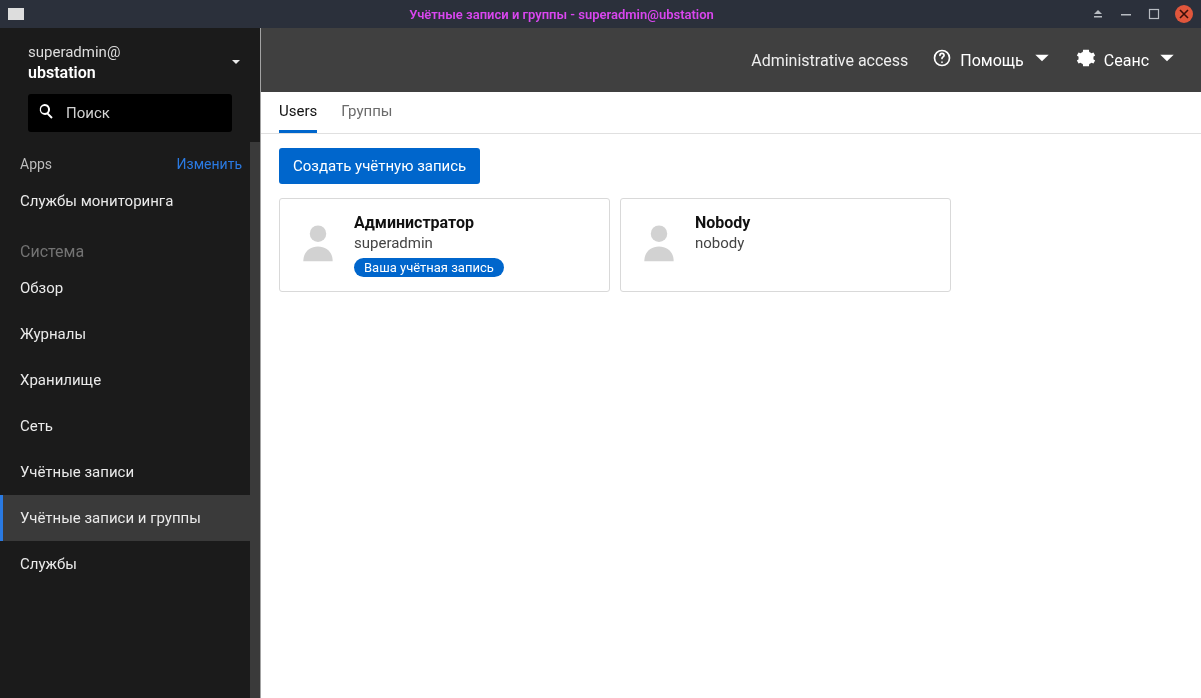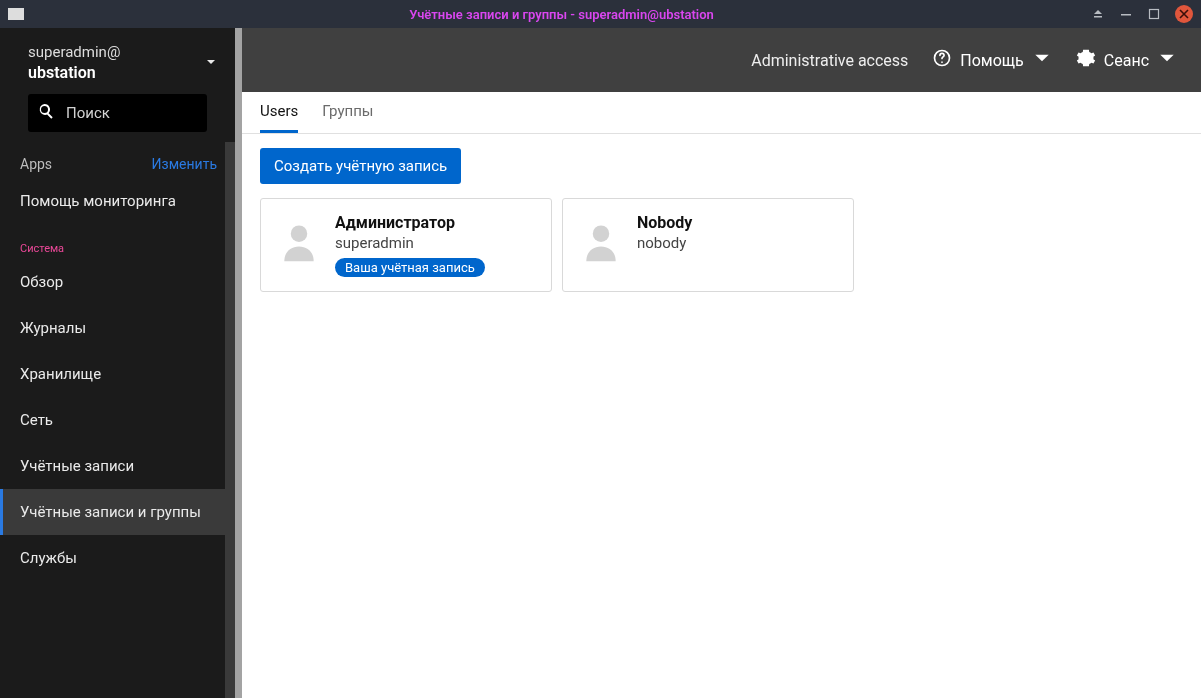--- a/index.html
+++ b/index.html
@@ -8,54 +8,54 @@
 .titlebar { height: 28px; background: #2b303b; display: flex; align-items: center; padding: 0 8px; color: #d946ef; font-size: 13px; }
 .titlebar-icon { width: 16px; height: 12px; background: #ddd; margin-right: 8px; }
 .titlebar-text { flex: 1; text-align: center; font-weight: 600; }
 .titlebar-controls { display: flex; gap: 14px; align-items: center; }
 .tb-btn { width: 14px; height: 14px; display: flex; align-items: center; justify-content: center; color: #b8bcc2; cursor: pointer; }
 .tb-close { width: 18px; height: 18px; border-radius: 50%; background: #e0563c; display: flex; align-items: center; justify-content: center; }
 .tb-close svg { width: 10px; height: 10px; }
 
 .app { display: flex; height: calc(698px - 28px); }
 
-.sidebar { width: 242px; background: #1b1b1b; color: #eaeaea; display: flex; flex-direction: column; border-right: 7px solid #a3a3a3; }
+.sidebar { width: 261px; background: #1b1b1b; color: #eaeaea; display: flex; flex-direction: column; border-right: 1px solid #a3a3a3; }
 .host-section { padding: 14px 18px 10px 28px; display: flex; align-items: center; justify-content: space-between; cursor: pointer; }
 .host-text { font-size: 15px; line-height: 1.35; color: #ddd; }
 .host-name { font-weight: 600; color: #fff; font-size: 16px; }
 .chev { color: #eaeaea; }
 
 .search-wrap { padding: 0 28px 10px; }
 .search-box { background: #000; border-radius: 3px; display: flex; align-items: center; padding: 9px 10px; gap: 12px; }
 .search-box input { background: transparent; border: none; color: #ddd; font-size: 15px; outline: none; width: 100%; }
 .search-box input::placeholder { color: #d2d2d2; }
 .search-icon { color: #fff; }
 
 .nav-head { display: flex; justify-content: space-between; align-items: flex-start; padding: 14px 18px 6px 20px; font-size: 14px; color: #bdbdbd; }
 .nav-head .edit-link { color: #2a7ae2; font-size: 14px; cursor: pointer; }
 
 .nav-item { padding: 14px 18px 14px 20px; font-size: 15px; color: #eaeaea; cursor: pointer; }
 .nav-item.active { background: #3a3a3a; border-left: 3px solid #2a7ae2; padding-left: 17px; }
-.nav-group-label { padding: 18px 18px 4px 20px; font-size: 11px; color: #ec4899; }
+.nav-group-label { padding: 18px 18px 4px 20px; font-size: 16px; color: #737373; }
 
 .main { flex: 1; display: flex; flex-direction: column; background: #fff; }
 .topbar { height: 64px; background: #404040; display: flex; align-items: center; justify-content: flex-end; padding: 0 24px; gap: 24px; color: #fff; font-size: 16px; }
 .topbar-item { display: flex; align-items: center; gap: 8px; cursor: pointer; }
 .topbar-item svg { width: 20px; height: 20px; }
 .admin-access { color: #eee; }
 
 .tabs { display: flex; gap: 24px; padding: 0 18px; border-bottom: 1px solid #e0e0e0; height: 42px; align-items: stretch; }
 .tab { display: flex; align-items: center; font-size: 15px; color: #6b6b6b; cursor: pointer; border-bottom: 3px solid transparent; }
 .tab.active { color: #111; border-bottom-color: #0066cc; }
 
 .content { padding: 14px 18px; }
 .create-btn { background: #0066cc; color: #fff; border: none; border-radius: 3px; padding: 9px 14px; font-size: 15px; cursor: pointer; }
 
 .cards { display: flex; gap: 10px; margin-top: 14px; }
-.card { width: 292px; border: 1px solid #d9d9d9; border-radius: 3px; padding: 14px 6px 14px 16px; display: flex; gap: 14px; cursor: pointer; }
+.card { width: 331px; border: 1px solid #d9d9d9; border-radius: 3px; padding: 14px 6px 14px 16px; display: flex; gap: 14px; cursor: pointer; }
 .avatar { width: 44px; height: 44px; margin-top: 6px; }
 .card-body { flex: 1; }
 .card-title { font-size: 16px; font-weight: 700; color: #111; }
 .card-sub { font-size: 15px; color: #444; margin-top: 2px; }
 .badge { display: inline-block; margin-top: 6px; background: #0066cc; color: #fff; font-size: 13px; padding: 2px 10px; border-radius: 12px; }
 
 .sidebar-scroll { flex: 1; overflow: hidden; position: relative; }
 .sidebar-scroll::after { content: ""; position: absolute; right: 0; top: 0; bottom: 0; width: 10px; background: #3a3a3a; }
 </style>
 </head>
@@ -111,21 +111,21 @@
         </span>
         <input type="text" placeholder="Поиск" style="">
       </div>
     </div>
 
     <div class="sidebar-scroll">
       <div class="nav-head">
         <span>Apps</span>
         <span class="edit-link">Изменить</span>
       </div>
-      <div class="nav-item">Помощь мониторинга</div>
+      <div class="nav-item">Службы мониторинга</div>
 
       <div class="nav-group-label">Система</div>
       <div id="nav-items">
           <div class="nav-item">Обзор</div>
           <div class="nav-item">Журналы</div>
           <div class="nav-item">Хранилище</div>
           <div class="nav-item">Сеть</div>
           <div class="nav-item">Учётные записи</div>
           <div class="nav-item active">Учётные записи и группы</div>
           <div class="nav-item">Службы</div>

